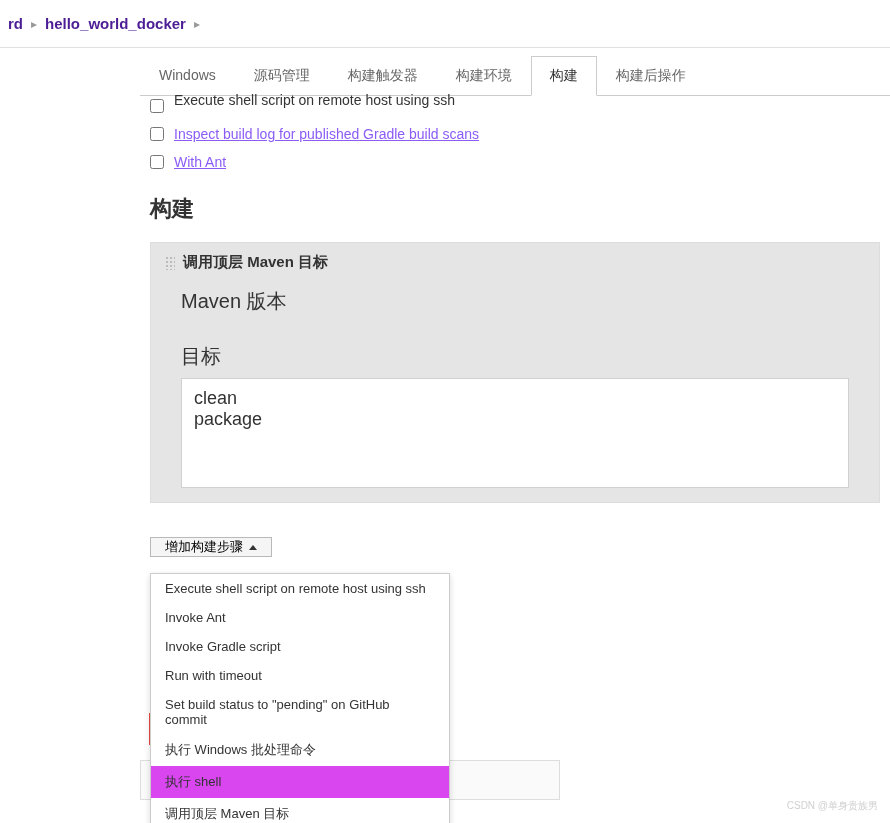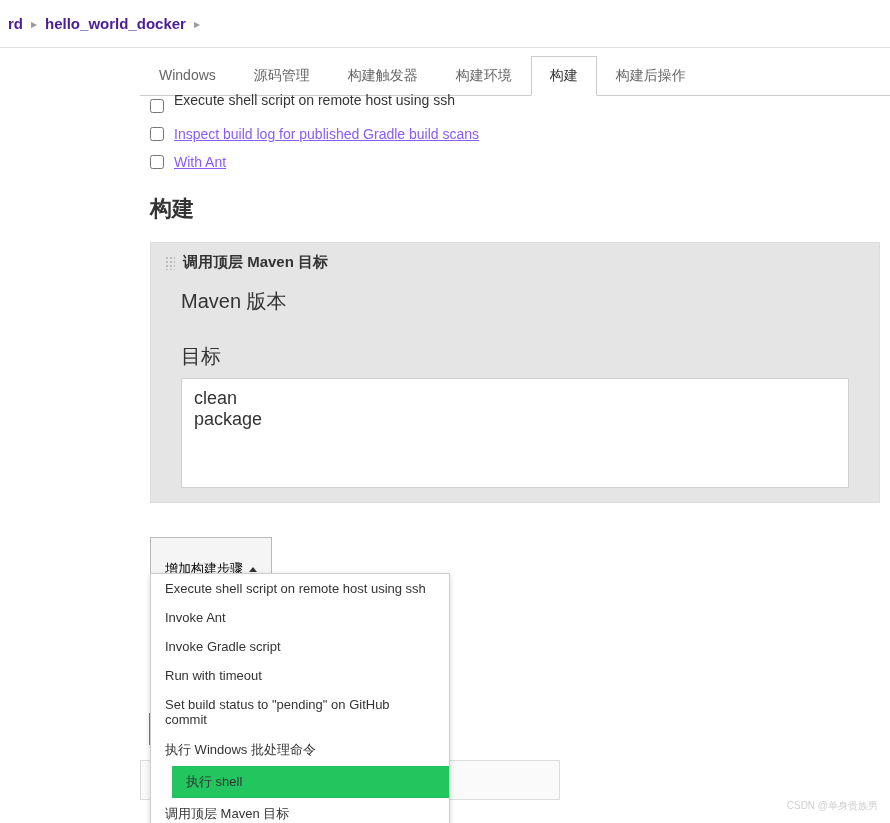--- a/index.html
+++ b/index.html
@@ -127,21 +127,21 @@
       white-space: pre-line;
     }
     .add-step-wrap {
       margin: 34px 10px 0 10px;
       position: relative;
       display: inline-block;
     }
     .add-step-btn {
       border: 1px solid #b9b9b9;
       background: #f5f5f5;
-      padding: 22px 14px;
+      padding: 0 14px;
       font-size: 13px;
       cursor: pointer;
       display: flex;
       align-items: center;
       gap: 6px;
     }
     .add-step-btn .triangle {
       width: 0;
       height: 0;
       border-left: 4px solid transparent;
@@ -158,22 +158,21 @@
       box-shadow: 0 2px 6px rgba(0,0,0,0.15);
       z-index: 10;
     }
     .dropdown-item {
       padding: 7px 14px;
       cursor: pointer;
       font-size: 13px;
       color: #333;
     }
     .dropdown-item.highlighted {
-      background: #22c55e;
-      margin-left: 21px;
+      background: #d946ef;
     }
     .red-box {
       position: absolute;
       border: 3px solid #e74c3c;
       pointer-events: none;
     }
     .red-box-1 {
       left: 149px;
       top: 713px;
       width: 149px;

